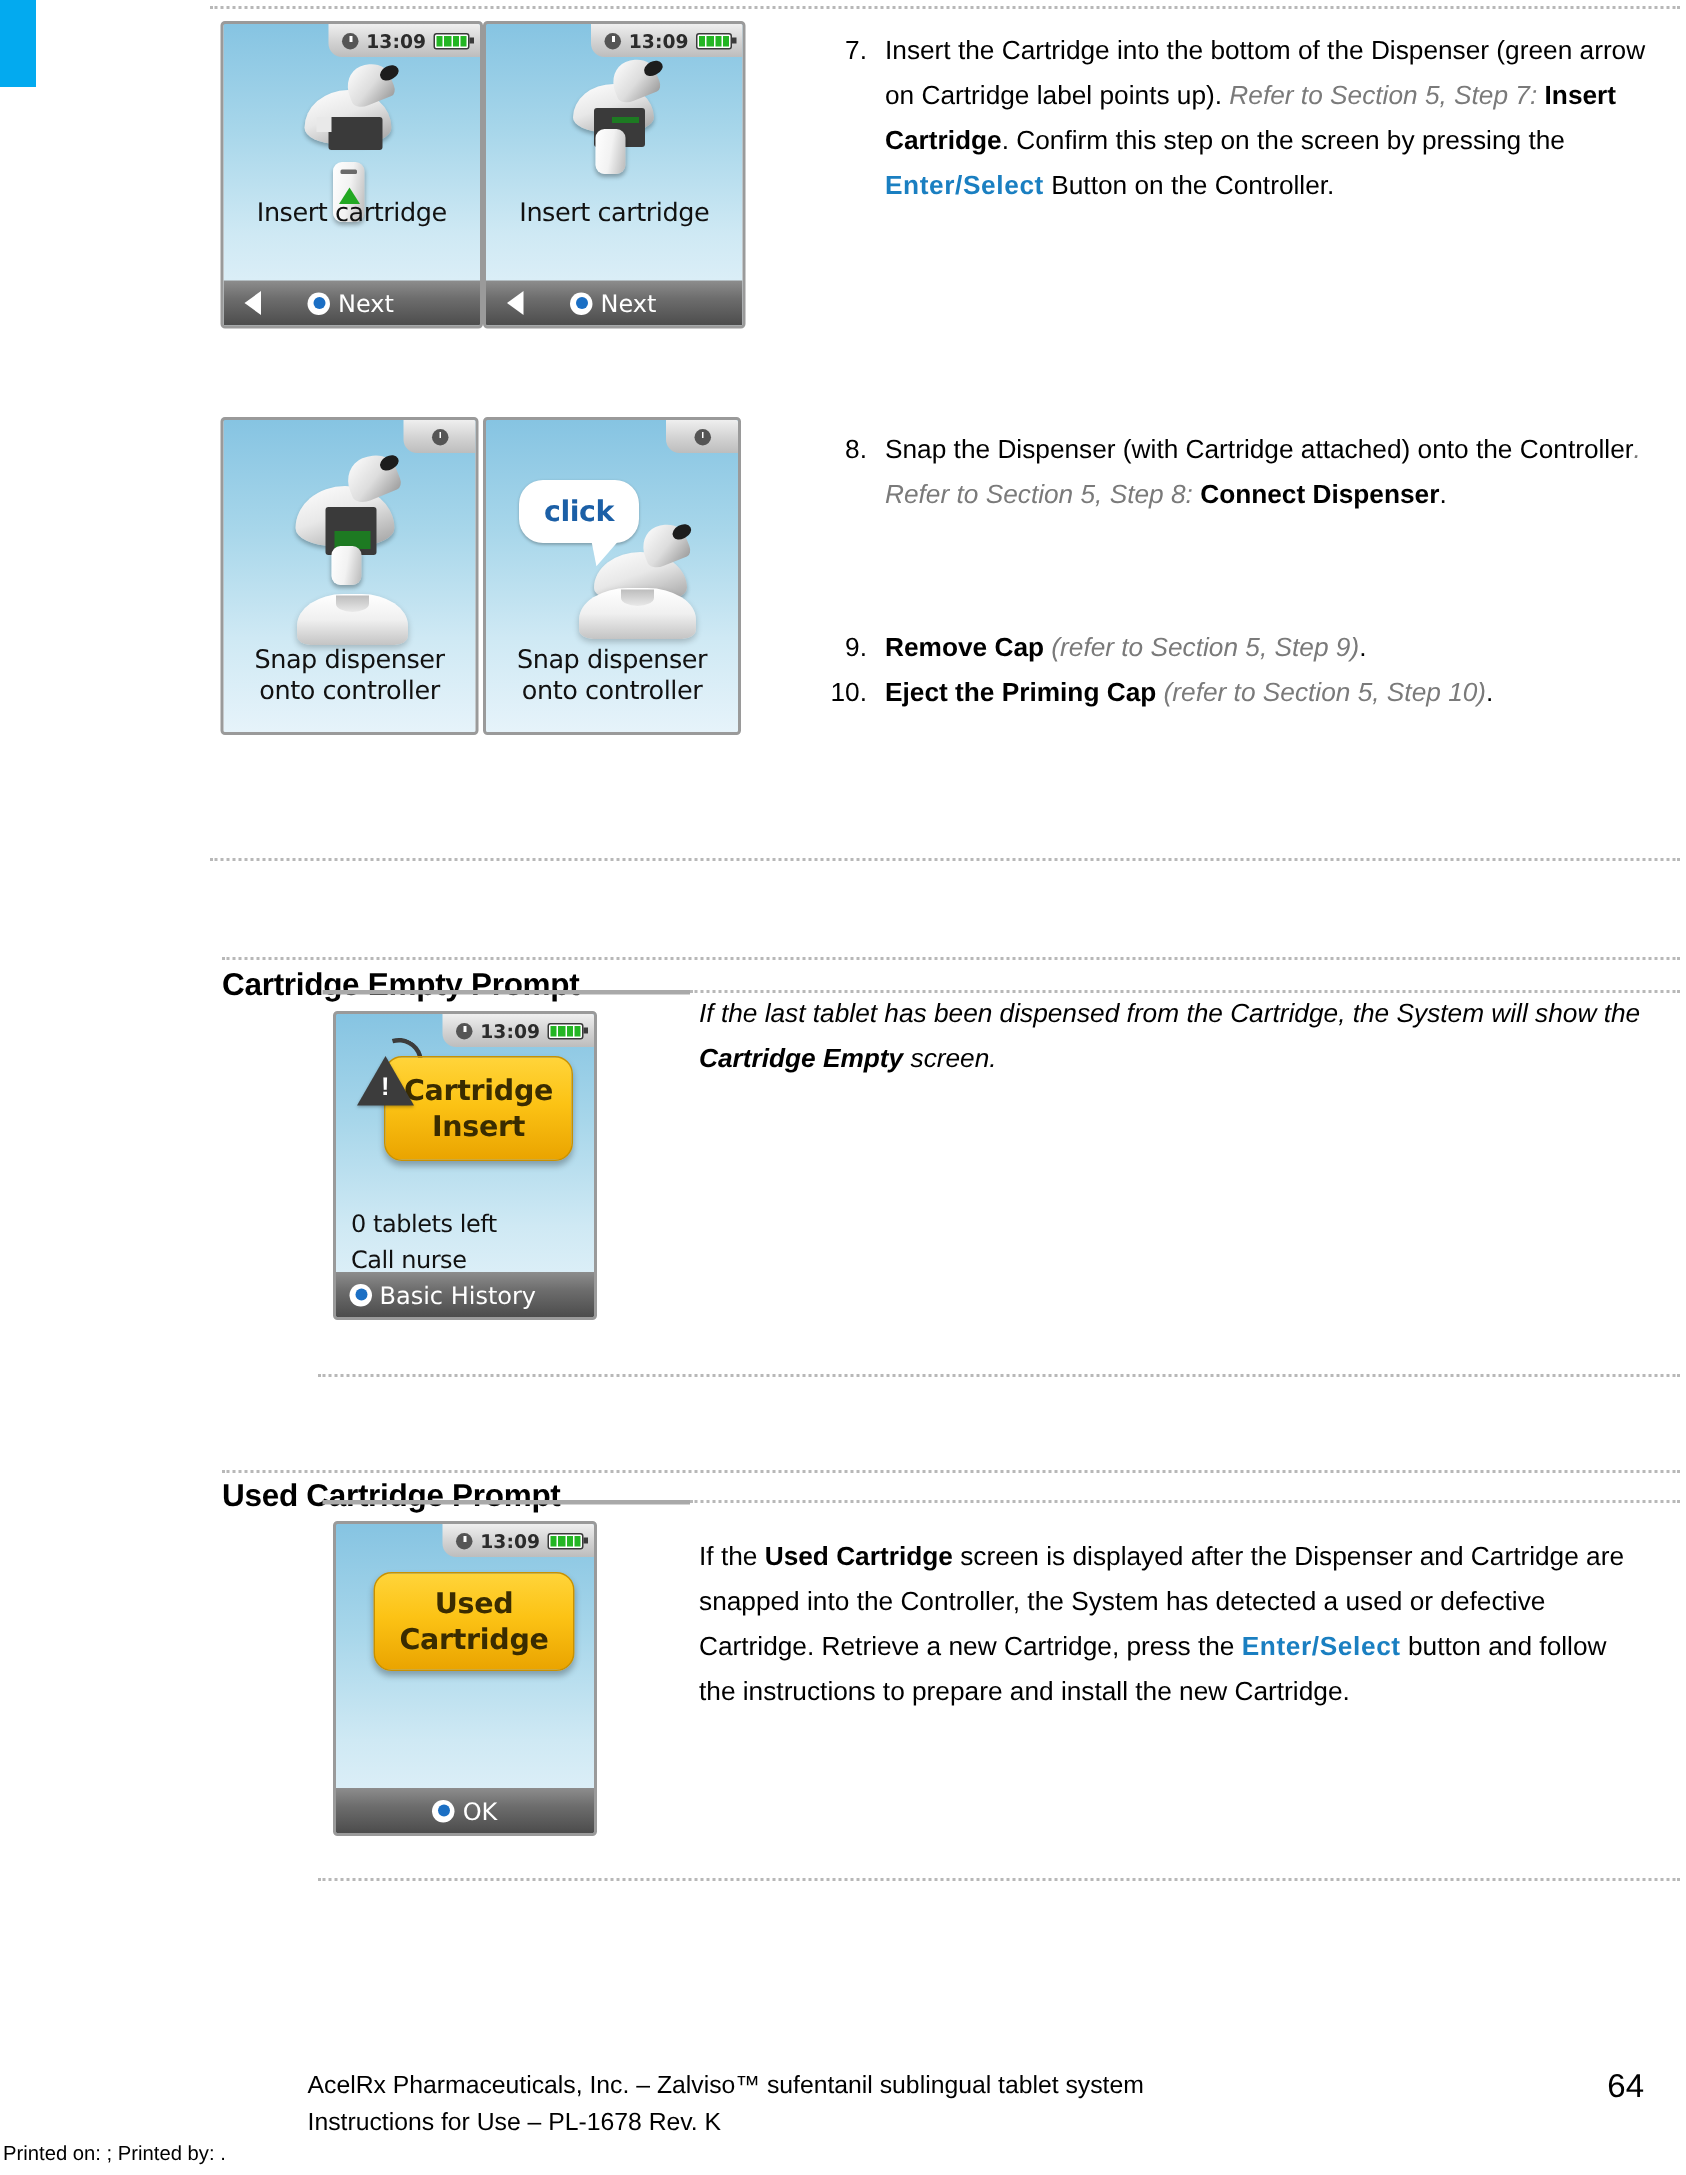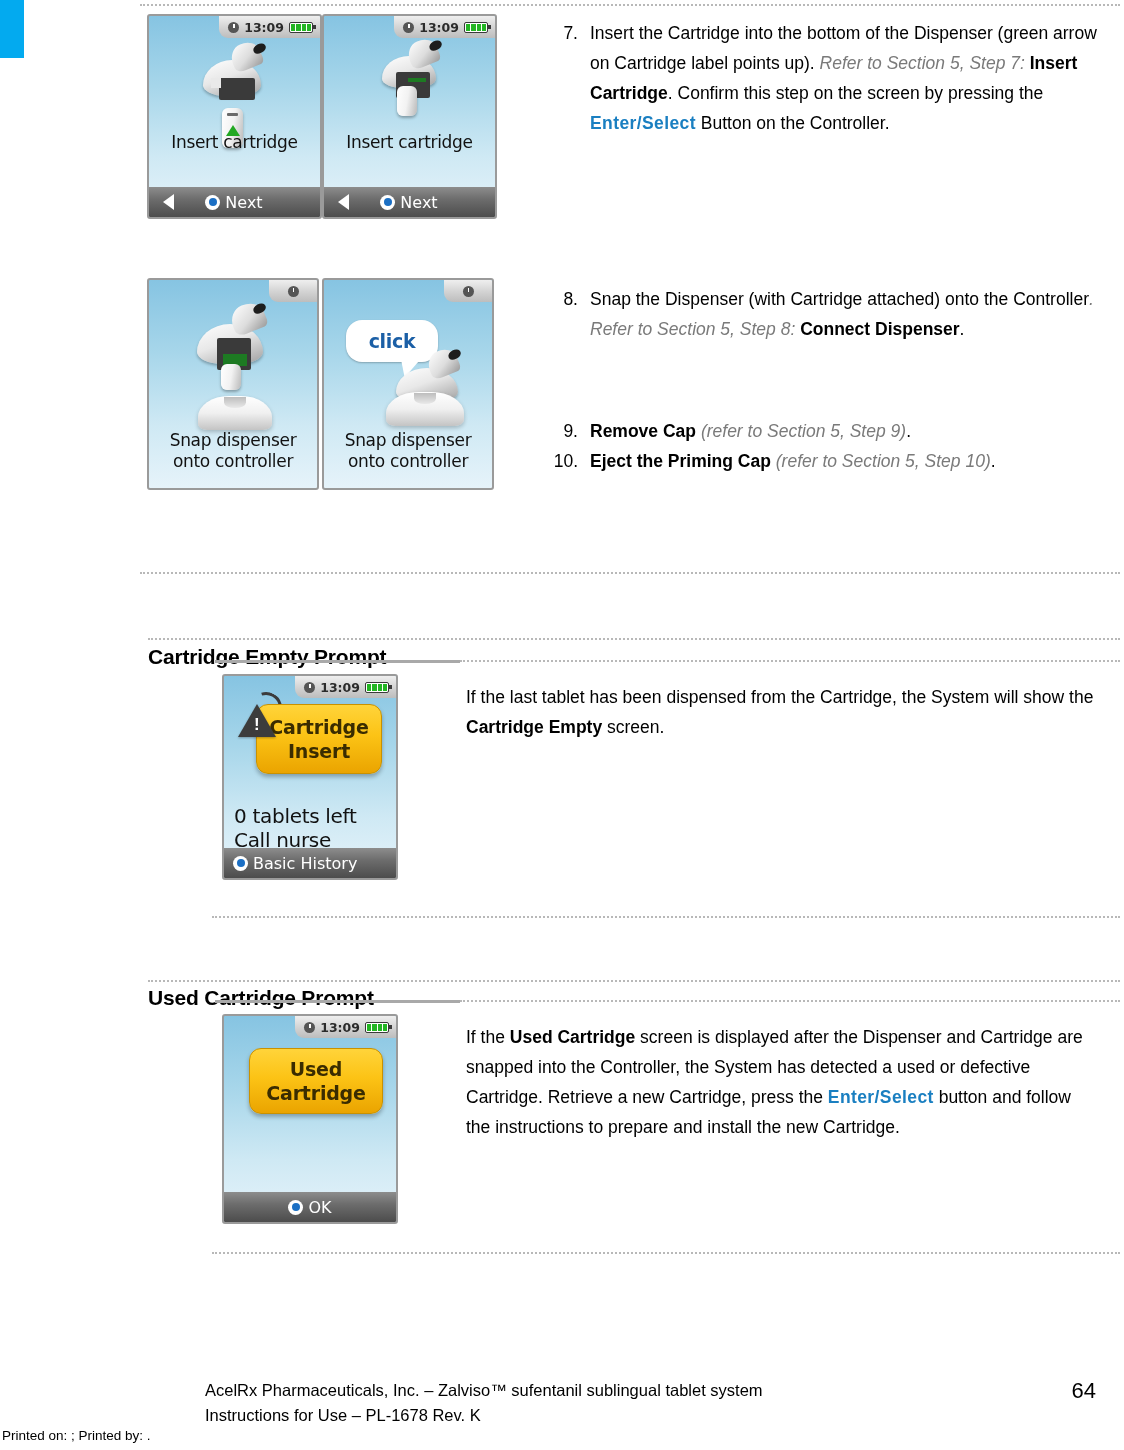--- a/index.html
+++ b/index.html
@@ -328,21 +328,21 @@
     position: absolute;
     width: 26px; height: 26px;
     border: 3px solid #3c3c3c;
     border-radius: 50%;
     border-left-color: transparent;
     border-bottom-color: transparent;
     transform: rotate(28deg);
   }
   .dev-lines {
     position: absolute;
-    font-size: 20px;
+    font-size: 16px;
     line-height: 24px;
     color: #111;
     letter-spacing: -0.3px;
   }
 
   
   .footer {
     position: absolute;
     left: 0; right: 0;
     font-size: 16.5px;
@@ -470,21 +470,21 @@
     </div>
   </div>
 </div>
 
 <div style="position:absolute;left:322px;top:278px;width:172px;height:212px;">
   <div class="dev framed" style="width:172px;height:212px;">
     <div class="dev-status" style="width:48px;justify-content:center;padding:0;">
       <span class="clock-icon"></span>
     </div>
     <div class="art" style="left:0;top:0;width:172px;height:160px;">
-      <div class="bubble" style="left:22px;top:40px;width:92px;height:42px;">
+      <div class="bubble" style="left:22px;top:40px;width:80px;height:42px;">
         <span>click</span>
       </div>
       <div class="disp-body" style="left:72px;top:88px;width:62px;height:34px;"></div>
       <div class="disp-neck" style="left:104px;top:70px;width:30px;height:26px;"></div>
       <div class="disp-tip" style="left:124px;top:70px;"></div>
       <div class="ctrl-base" style="left:62px;top:112px;width:78px;">
         <div class="ctrl-notch"></div>
       </div>
     </div>
     <div class="dev-caption two" style="top:150px;">
@@ -546,21 +546,21 @@
     </div>
     <div class="dev-softkey">
       <span class="sk-center" style="justify-content:flex-start;padding-left:9px;">
         <span class="sk-dot"></span>
         <span>Basic History</span>
       </span>
     </div>
   </div>
 </div>
 
-<div class="body-text" style="position:absolute;left:466px;top:682px;width:630px;"><span>If the last tablet has been dispensed from the Cartridge, the System will show the </span><span class="b">Cartridge Empty</span><span> screen.</span></div>
+<div class="body-text" style="position:absolute;left:466px;top:660px;width:630px;font-style:italic;"><span>If the last tablet has been dispensed from the Cartridge, the System will show the </span><span class="b">Cartridge Empty</span><span> screen.</span></div>
 
 <div class="dotted-rule" style="position:absolute;left:212px;top:916px;width:908px;"></div>
 
 <div class="sec-title" style="position:absolute;left:148px;top:950px;">Used Cartridge Prompt</div>
 <div class="dotted-rule" style="position:absolute;left:148px;top:980px;width:972px;"></div>
 
 <div class="solid-rule" style="position:absolute;left:215px;top:1000px;width:245px;"></div>
 <div class="dotted-rule" style="position:absolute;left:460px;top:1000px;width:660px;"></div>
 
 <div style="position:absolute;left:222px;top:1014px;width:176px;height:210px;">

